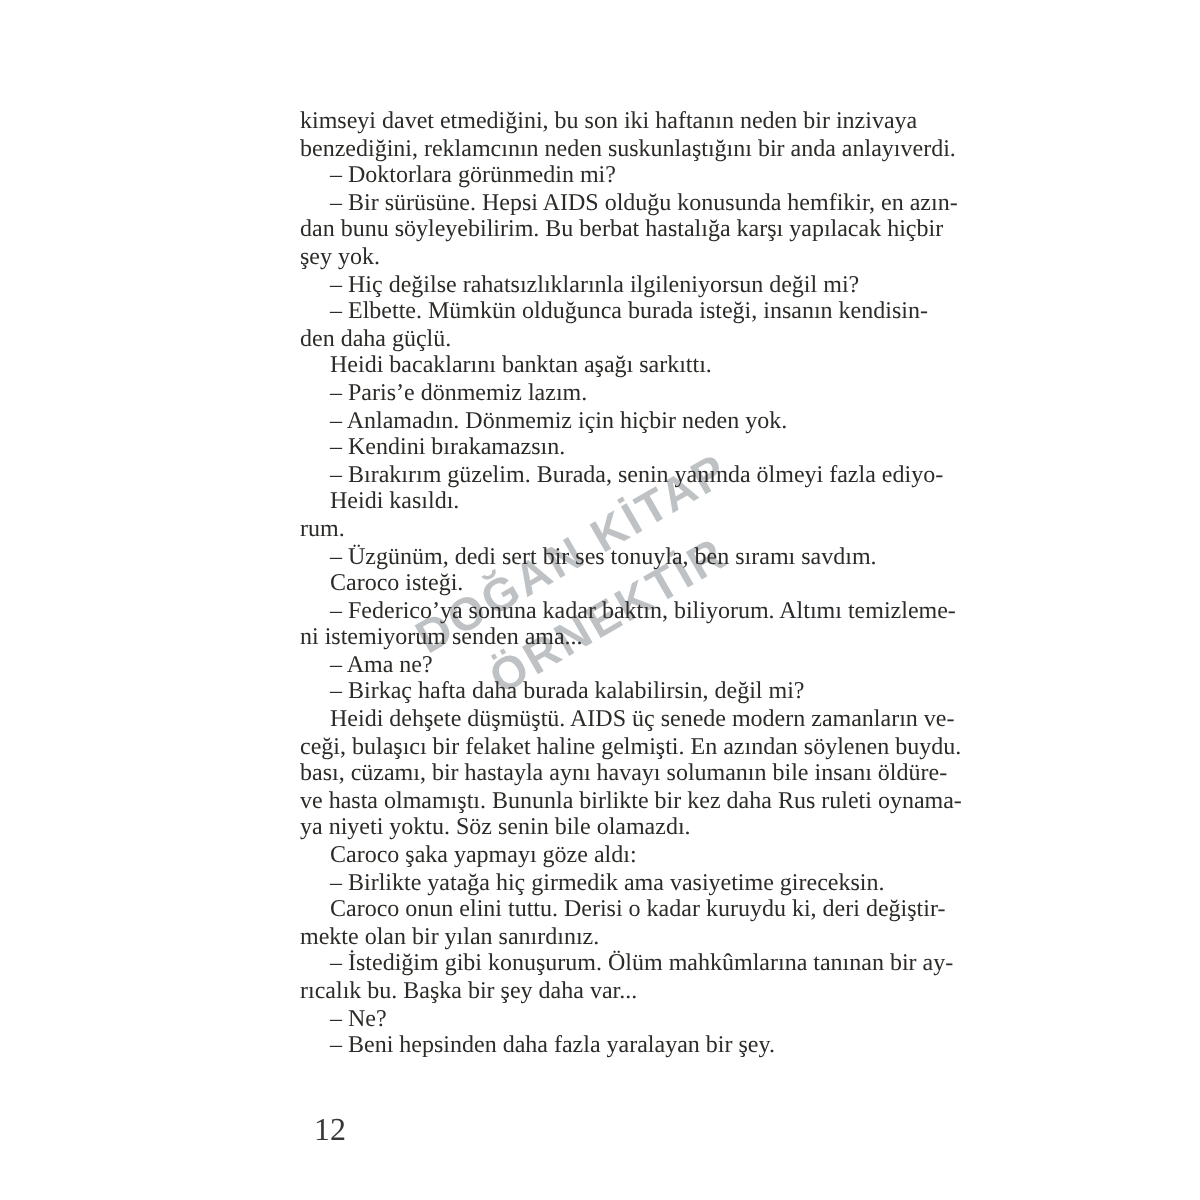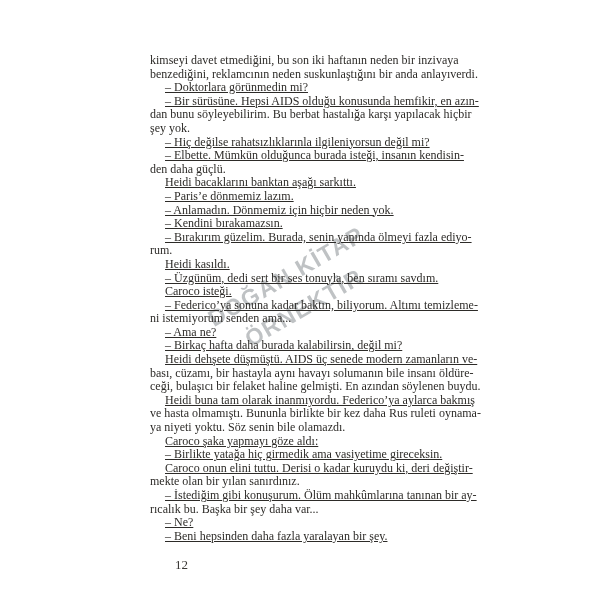--- a/index.html
+++ b/index.html
@@ -47,31 +47,30 @@
     line-height: 13.6px;
     color: #2d2b28;
     z-index: 2;
   }
   .line {
     white-space: nowrap;
     height: 13.6px;
   }
   .line.ind {
     padding-left: 15px;
-    text-decoration: underline;
   }
   .line.jst {
     text-align: justify;
     text-align-last: justify;
   }
   .pagenum {
     position: absolute;
-    left: 175px;
+    left: 157px;
     top: 557px;
-    font-size: 13px;
+    font-size: 16px;
     color: #3a3835;
     z-index: 2;
   }
 </style>
 </head>
 <body>
 
 <div class="page">
 
   <div class="watermark">
@@ -87,32 +86,31 @@
       <div class="line jst">dan bunu söyleyebilirim. Bu berbat hastalığa karşı yapılacak hiçbir</div>
       <div class="line">şey yok.</div>
       <div class="line ind">– Hiç değilse rahatsızlıklarınla ilgileniyorsun değil mi?</div>
       <div class="line ind jst">– Elbette. Mümkün olduğunca burada isteği, insanın kendisin-</div>
       <div class="line">den daha güçlü.</div>
       <div class="line ind">Heidi bacaklarını banktan aşağı sarkıttı.</div>
       <div class="line ind">– Paris’e dönmemiz lazım.</div>
       <div class="line ind">– Anlamadın. Dönmemiz için hiçbir neden yok.</div>
       <div class="line ind">– Kendini bırakamazsın.</div>
       <div class="line ind jst">– Bırakırım güzelim. Burada, senin yanında ölmeyi fazla ediyo-</div>
+      <div class="line ind">Heidi kasıldı.</div>
       <div class="line">rum.</div>
-      <div class="line ind">Heidi kasıldı.</div>
       <div class="line ind">– Üzgünüm, dedi sert bir ses tonuyla, ben sıramı savdım.</div>
       <div class="line ind">Caroco isteği.</div>
       <div class="line ind jst">– Federico’ya sonuna kadar baktın, biliyorum. Altımı temizleme-</div>
       <div class="line">ni istemiyorum senden ama...</div>
       <div class="line ind">– Ama ne?</div>
       <div class="line ind">– Birkaç hafta daha burada kalabilirsin, değil mi?</div>
       <div class="line ind jst">Heidi dehşete düşmüştü. AIDS üç senede modern zamanların ve-</div>
+      <div class="line jst">ceği, bulaşıcı bir felaket haline gelmişti. En azından söylenen buydu.</div>
       <div class="line jst">bası, cüzamı, bir hastayla aynı havayı solumanın bile insanı öldüre-</div>
-      <div class="line jst">ceği, bulaşıcı bir felaket haline gelmişti. En azından söylenen buydu.</div>
-      <div class="line ind jst">Heidi buna tam olarak inanmıyordu. Federico’ya aylarca bakmış</div>
       <div class="line jst">ve hasta olmamıştı. Bununla birlikte bir kez daha Rus ruleti oynama-</div>
       <div class="line">ya niyeti yoktu. Söz senin bile olamazdı.</div>
       <div class="line ind">Caroco şaka yapmayı göze aldı:</div>
       <div class="line ind">– Birlikte yatağa hiç girmedik ama vasiyetime gireceksin.</div>
       <div class="line ind jst">Caroco onun elini tuttu. Derisi o kadar kuruydu ki, deri değiştir-</div>
       <div class="line">mekte olan bir yılan sanırdınız.</div>
       <div class="line ind jst">– İstediğim gibi konuşurum. Ölüm mahkûmlarına tanınan bir ay-</div>
       <div class="line">rıcalık bu. Başka bir şey daha var...</div>
       <div class="line ind">– Ne?</div>
       <div class="line ind">– Beni hepsinden daha fazla yaralayan bir şey.</div>

